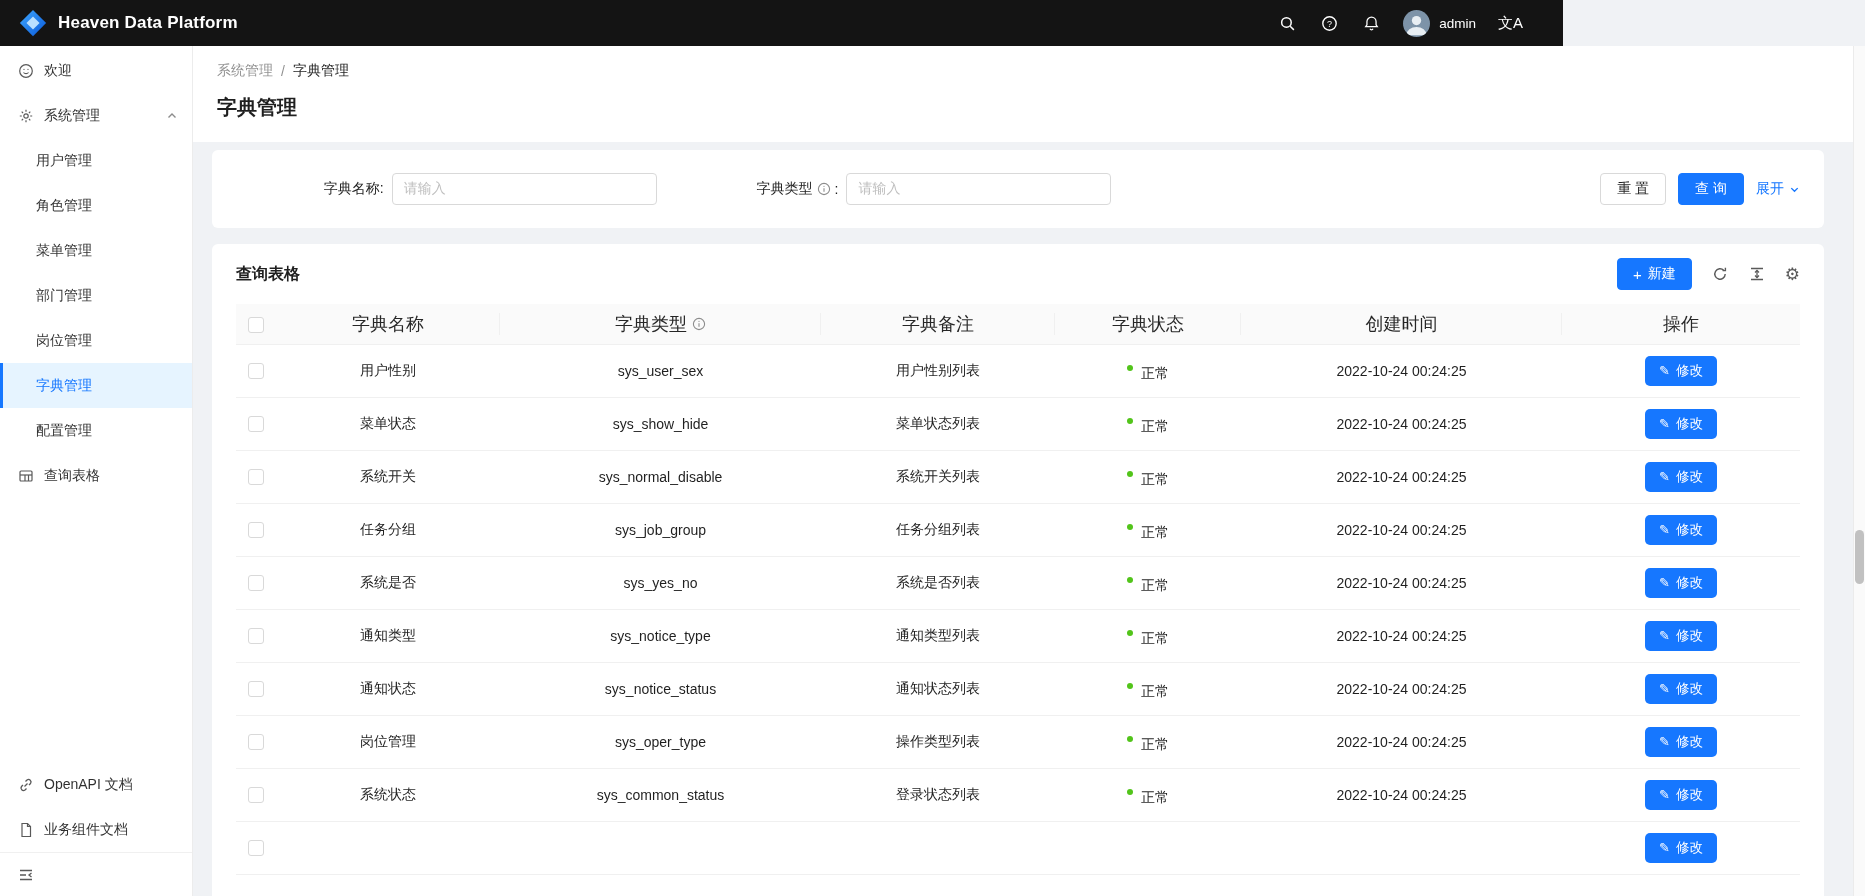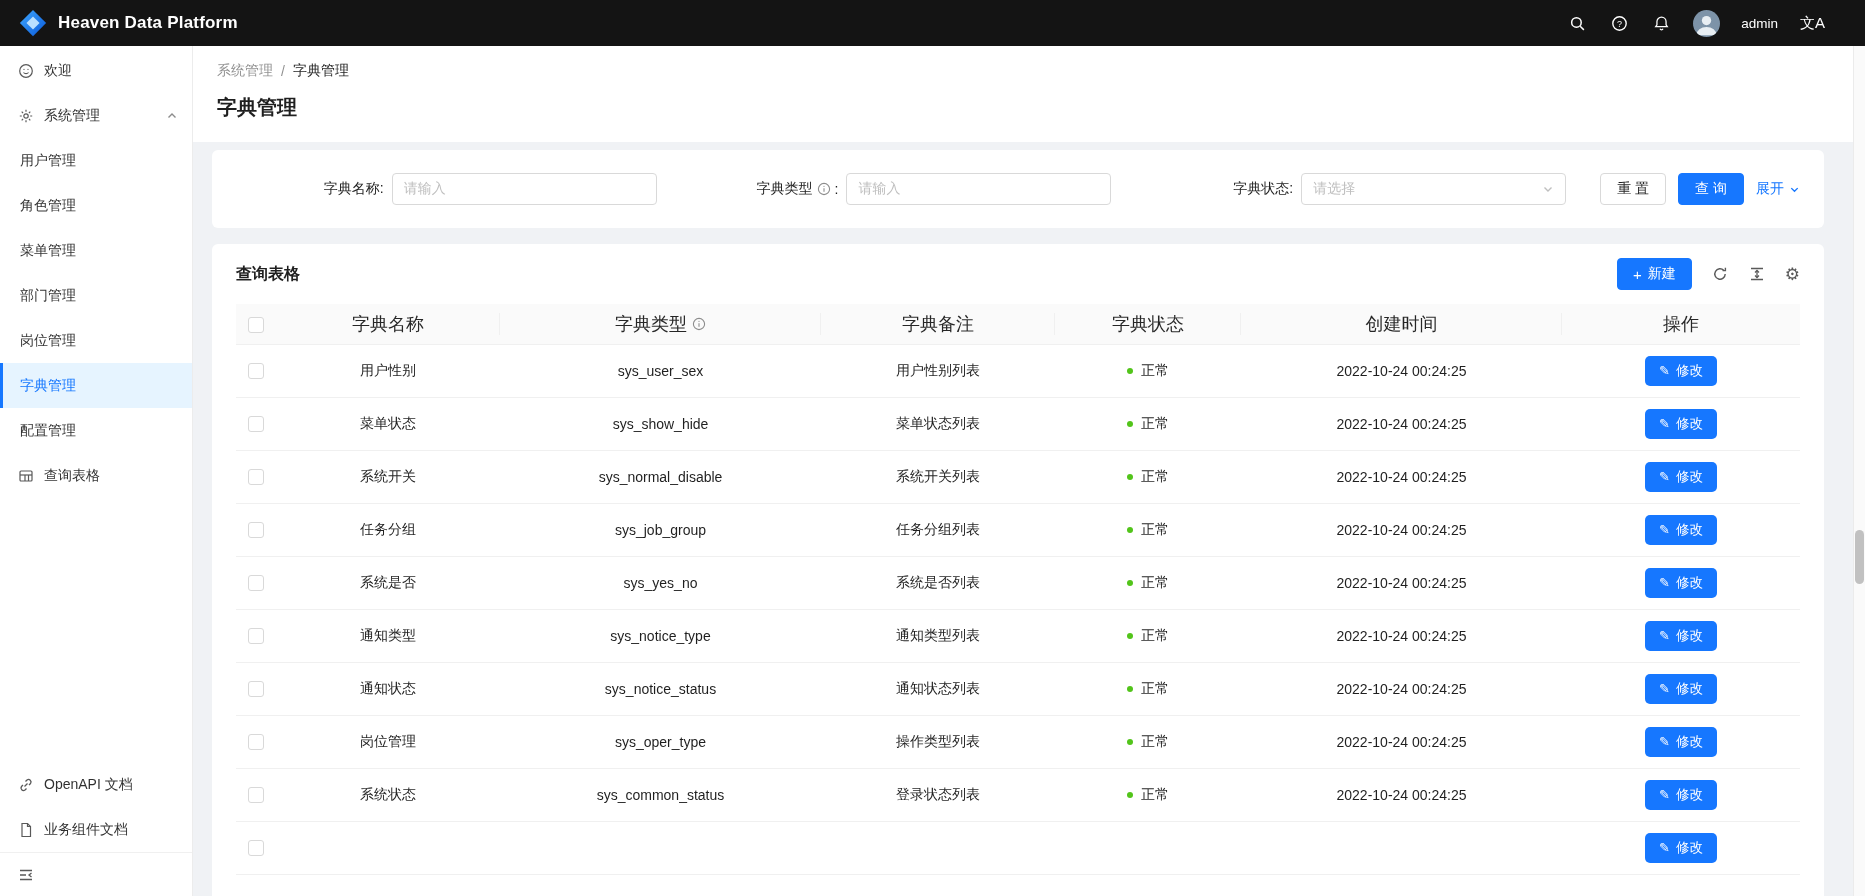--- a/index.html
+++ b/index.html
@@ -5,44 +5,44 @@
   * { box-sizing: border-box; margin: 0; padding: 0; }
   html,body { width:1865px; height:896px; }
   body {
     overflow:hidden; position:relative; background:#f0f2f5;
     font-family:"Liberation Sans","DejaVu Sans",sans-serif;
     font-size:14px; color:rgba(0,0,0,0.88);
   }
   svg { display:block; }
 
   
-  .topbar { position:absolute; top:0; left:0; width:1865px; height:46px; background:#141414;
+  .topbar { position:absolute; top:0; left:0; width:1563px; height:46px; background:#141414;
     display:flex; align-items:center; padding:0 40px 0 18px; z-index:9; }
   .logo { display:flex; align-items:center; gap:10px; }
   .logo svg { width:30px; height:30px; }
   .app-title { color:#fff; font-size:17px; font-weight:700; letter-spacing:.2px; }
   .topbar-right { margin-left:auto; display:flex; align-items:center; gap:22px; }
   .hicon { color:#fff; display:inline-flex; align-items:center; justify-content:center;
     width:20px; height:20px; cursor:pointer; }
   .hicon svg { width:17px; height:17px; }
   .account { display:flex; align-items:center; gap:9px; cursor:pointer; }
   .avatar { width:27px; height:27px; border-radius:50%; overflow:hidden; display:inline-flex; }
   .avatar svg { width:27px; height:27px; }
-  .username { color:#fff; font-size:13.5px;margin-left:12px; }
+  .username { color:#fff; font-size:13.5px; }
   .trans { font-size:15px; width:auto; font-weight:400; }
 
   
   .sidebar { position:absolute; top:46px; left:0; width:193px; height:850px; background:#fff;
     border-right:1px solid #ececec; display:flex; flex-direction:column; z-index:8; }
   .menu { flex:1; padding-top:2px; }
   .menu-item { height:45px; display:flex; align-items:center; gap:10px;
     padding:0 14px 0 18px; font-size:14px; color:rgba(0,0,0,0.82); cursor:pointer; position:relative; }
   .micon { display:inline-flex; width:16px; height:16px; color:#595959; flex:none; }
   .micon svg { width:16px; height:16px; }
-  .menu-item.child { padding-left:20px; }
+  .menu-item.child { padding-left:36px; }
   .menu-item.active { background:#e6f4ff; color:#1677ff; }
   .menu-item.active::before { content:""; position:absolute; left:0; top:0; bottom:0; width:3px; background:#1677ff; }
   .chev { margin-left:auto; color:#8c8c8c; display:inline-flex; width:12px; height:12px; }
   .chev svg { width:12px; height:12px; }
   .collapse-row { height:44px; display:flex; align-items:center; padding-left:18px;
     border-top:1px solid #f0f0f0; color:#595959; }
 
   
   .main { position:absolute; left:193px; top:46px; width:1672px; height:850px; overflow:hidden; }
   .page-header { background:#fff; padding:16px 24px 20px; }
@@ -91,21 +91,21 @@
   .data-table { width:100%; border-collapse:collapse; table-layout:fixed; }
   .data-table th { background:#fafafa; height:40px; font-weight:500; text-align:center;
     border-bottom:1px solid #f0f0f0; position:relative; color:rgba(0,0,0,0.85); font-size:18px; }
   .data-table th:nth-child(n+2):not(:last-child)::after { content:""; position:absolute; right:0; top:50%;
     transform:translateY(-50%); width:1px; height:22px; background:#f0f0f0; }
   .th-wrap { display:inline-flex; align-items:center; gap:5px; }
   .data-table td { height:53px; text-align:center; border-bottom:1px solid #f0f0f0;
     font-size:14px; color:rgba(0,0,0,0.88); }
   .cb { display:inline-block; width:16px; height:16px; border:1px solid #d9d9d9; border-radius:3px;
     background:#fff; vertical-align:middle; cursor:pointer; }
-  .status-badge { display:inline-flex; align-items:center; gap:8px; }
+  .status-badge { display:inline-flex; align-items:flex-start; gap:8px; }
   .dot { width:6px; height:6px; border-radius:50%; background:#52c41a; display:inline-block; }
   .btn-edit { display:inline-flex; align-items:center; gap:6px; height:30px; padding:0 14px;
     border:none; border-radius:5px; background:#1677ff; color:#fff; font-size:13.5px;
     font-family:inherit; cursor:pointer; }
   .pencil { font-family:"DejaVu Sans",sans-serif; font-size:13px; line-height:1; }
 
   
   .scrollbar { position:absolute; top:46px; right:0; width:12px; height:850px; background:#fafafa;
     border-left:1px solid #ebebeb; z-index:10; }
   .thumb { position:absolute; left:1px; top:484px; width:9px; height:54px; background:#c1c1c1;
@@ -279,33 +279,20 @@
               <svg viewBox="0 0 14 14" fill="none" stroke="currentColor" stroke-width="1.1">
                 <circle cx="7" cy="7" r="5.6"></circle>
                   <path d="M7 6.3v3.4"></path>
                 <circle cx="7" cy="4.3" r="0.6" fill="currentColor" stroke="none"></circle>
                 </svg>
             </span>
             <span>:</span>
           </label>
           <input class="f-input" placeholder="请输入" style="">
         </div>
-        <div class="f-item">
-          <label class="f-label">
-            <span>字典状态:</span>
-          </label>
-          <div class="f-select">
-            <span class="ph">请选择</span>
-            <span class="chevd">
-              <svg viewBox="0 0 12 12" fill="none" stroke="currentColor" stroke-width="1.4">
-                  <path d="M2.5 4.5 6 8l3.5-3.5"></path>
-                </svg>
-            </span>
-          </div>
-        </div>
       </div>
       <div class="f-actions">
         <button class="btn">重 置</button>
         <button class="btn primary">查 询</button>
         <a class="expand">
           <span>展开</span>
           <span class="chevd">
             <svg viewBox="0 0 12 12" fill="none" stroke="currentColor" stroke-width="1.5">
                 <path d="M2.5 4.5 6 8l3.5-3.5"></path>
               </svg>

